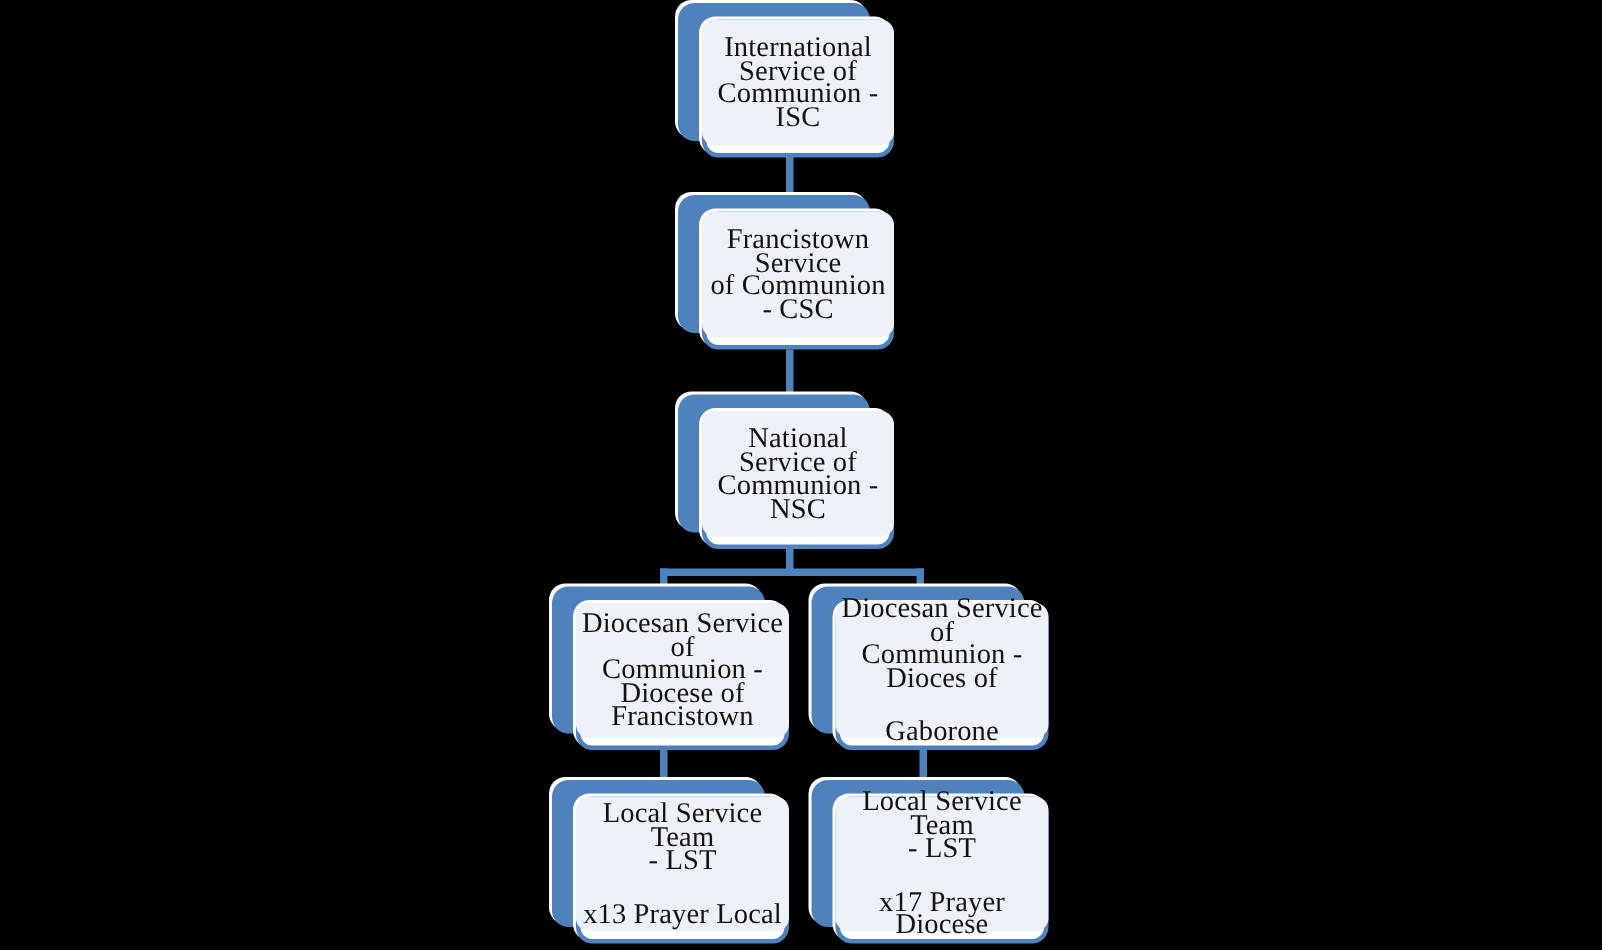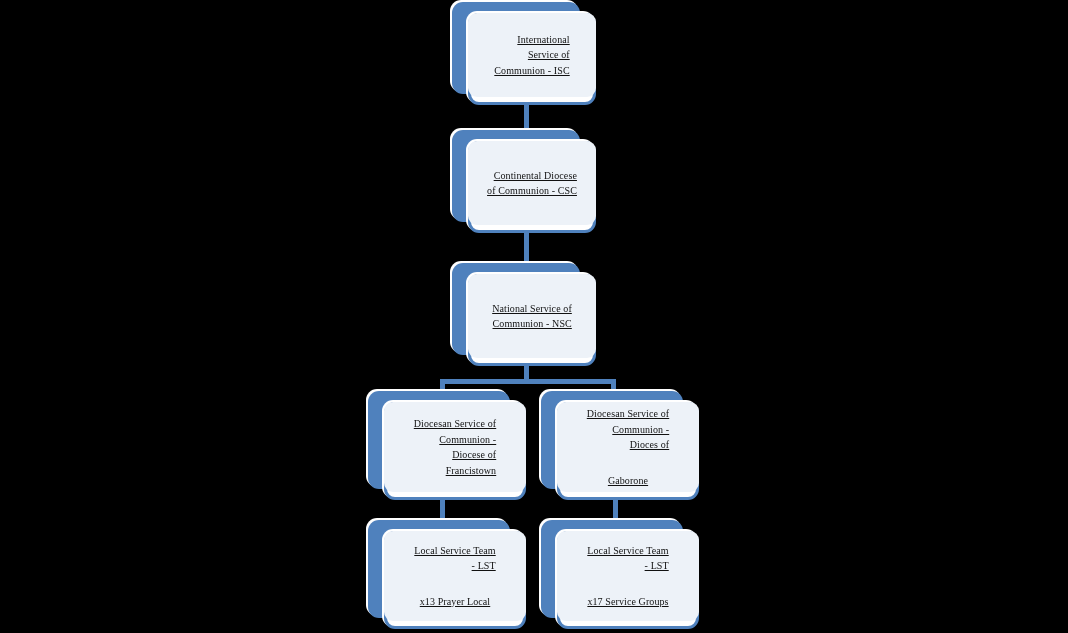--- a/index.html
+++ b/index.html
@@ -63,27 +63,26 @@
     border-radius: 9px;
     box-sizing: border-box;
     display: flex;
     flex-direction: column;
     align-items: center;
     justify-content: center;
     padding: 2px 4px;
   }
   .node .panel p {
     margin: 0;
-    text-align: right;
+    text-align: center;
     color: #111111;
-    font-size: 10px;
+    font-size: 19px;
     line-height: 15.5px;
     letter-spacing: 0.1px;
     white-space: pre-line;
-    text-decoration: underline;
   }
   .node .panel p + p {
     margin-top: 20px;
   }
 
   
   .n-isc  { left: 452px; top:   2px; }
   .n-csc  { left: 452px; top: 130px; }
   .n-nsc  { left: 452px; top: 263px; }
   .n-dsc-fr { left: 368px; top: 391px; }
@@ -127,21 +126,21 @@
 Service of
 Communion - ISC</p>
       </div>
     </div>
   </div>
 
   <div class="node n-csc">
     <div class="back"></div>
     <div class="front">
       <div class="panel">
-        <p>Continental Diocese
+        <p>Francistown Service
 of Communion - CSC</p>
       </div>
     </div>
   </div>
 
   <div class="node n-nsc">
     <div class="back"></div>
     <div class="front">
       <div class="panel">
         <p>National Service of
@@ -184,18 +183,18 @@
       </div>
     </div>
   </div>
 
   <div class="node n-lst-gb">
     <div class="back"></div>
     <div class="front">
       <div class="panel">
         <p>Local Service Team
 - LST</p>
-        <p>x17 Service Groups</p>
+        <p>x17 Prayer Diocese</p>
       </div>
     </div>
   </div>
 
 </div>
 
 </body></html>

